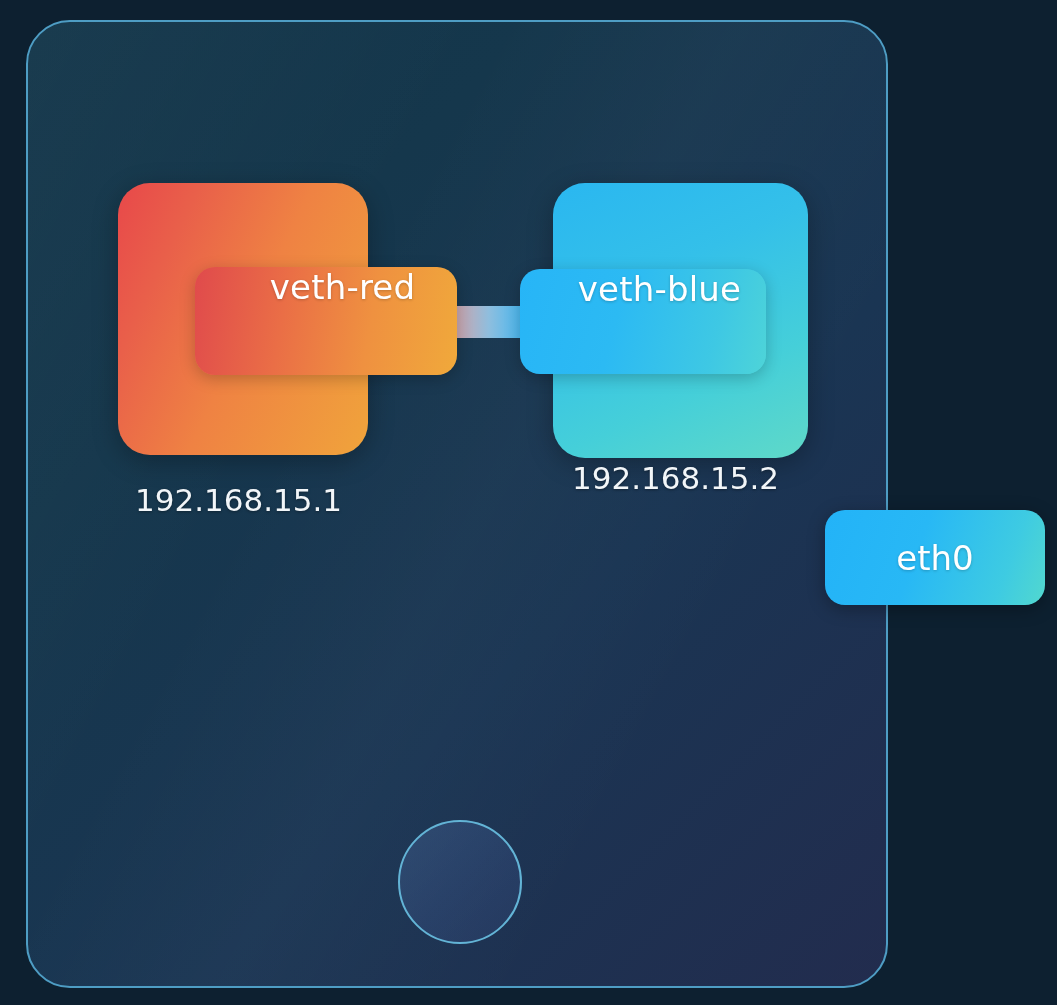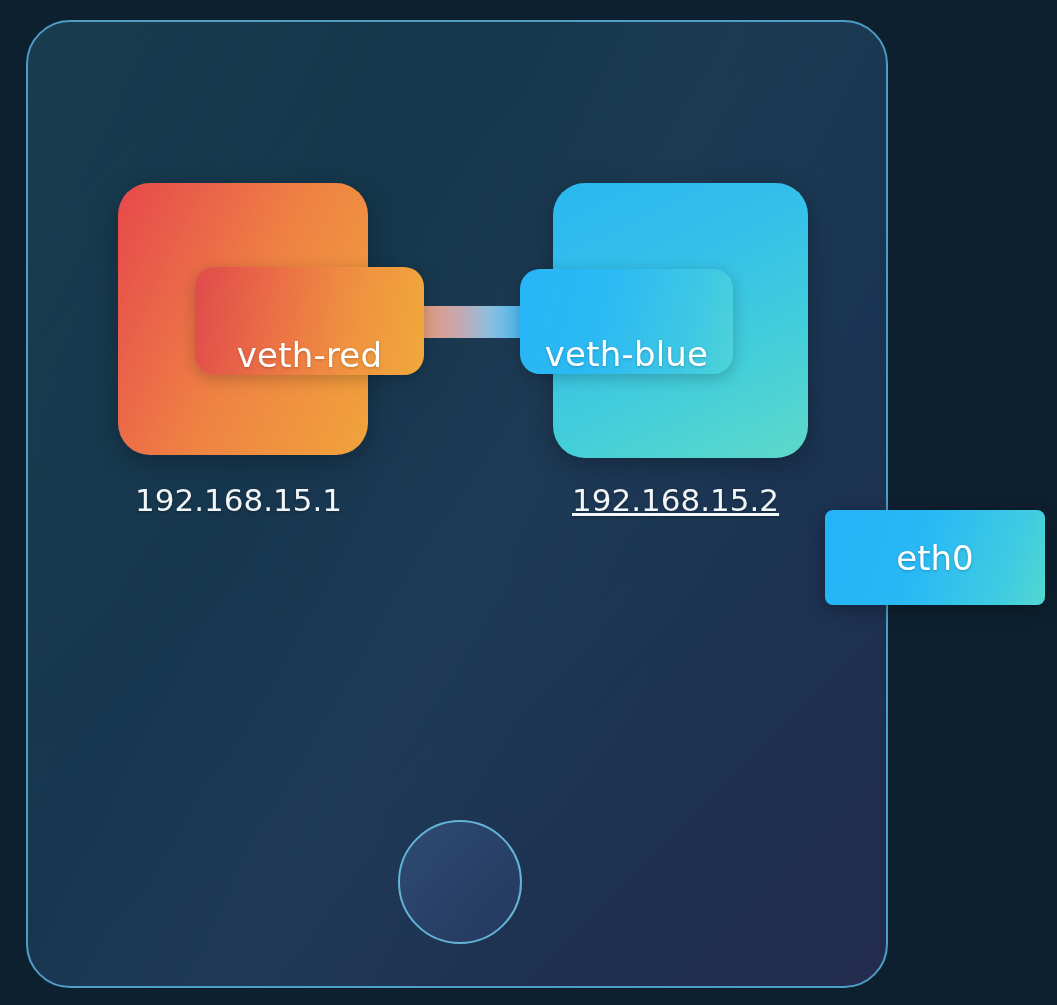--- a/index.html
+++ b/index.html
@@ -76,28 +76,29 @@
     top: 306px;
     width: 114px;
     height: 32px;
     background: linear-gradient(90deg, #e99a72 0%, #c3a8b4 38%, #8fbede 62%, #34b6f5 100%);
   }
 
   
   .veth {
     position: absolute;
     display: flex;
-    align-items: flex-end;
+    align-items: flex-start;
     justify-content: center;
     border-radius: 20px;
     color: #ffffff;
     font-size: 34px;
     letter-spacing: 0.2px;
     text-shadow: 0 1px 3px rgba(0,0,0,0.22);
     white-space: nowrap;
+    padding-left: 33px;
   }
   .veth-red {
     left: 195px;
     top: 267px;
     width: 229px;
     height: 108px;
     background: linear-gradient(100deg, #e04a4c 0%, #ea6e46 34%, #ef9140 66%, #f0a93b 100%);
     box-shadow: 0 4px 16px rgba(0,0,0,0.22);
   }
   .veth-blue {
@@ -111,33 +112,33 @@
 
   
   .ip-label {
     position: absolute;
     color: #f2f6f9;
     font-size: 31px;
     white-space: nowrap;
     text-shadow: 0 1px 3px rgba(0,0,0,0.35);
   }
   .ip-red  { left: 135px; top: 482px; text-align: center; }
-  .ip-blue { left: 572px; top: 482px; text-decoration: underline; }
+  .ip-blue { left: 572px; top: 460px; }
 
   
   .eth0-badge {
     position: absolute;
     left: 825px;
     top: 510px;
     width: 220px;
     height: 95px;
     display: flex;
     align-items: center;
     justify-content: center;
-    border-radius: 8px;
+    border-radius: 20px;
     background: linear-gradient(110deg, #23b3f8 0%, #28b8f5 42%, #3ecbe2 80%, #52d8cf 100%);
     color: #ffffff;
     font-size: 34px;
     text-shadow: 0 1px 3px rgba(0,0,0,0.22);
     box-shadow: 0 4px 18px rgba(0,0,0,0.30);
     white-space: nowrap;
   }
 
   
   .circle-node {

